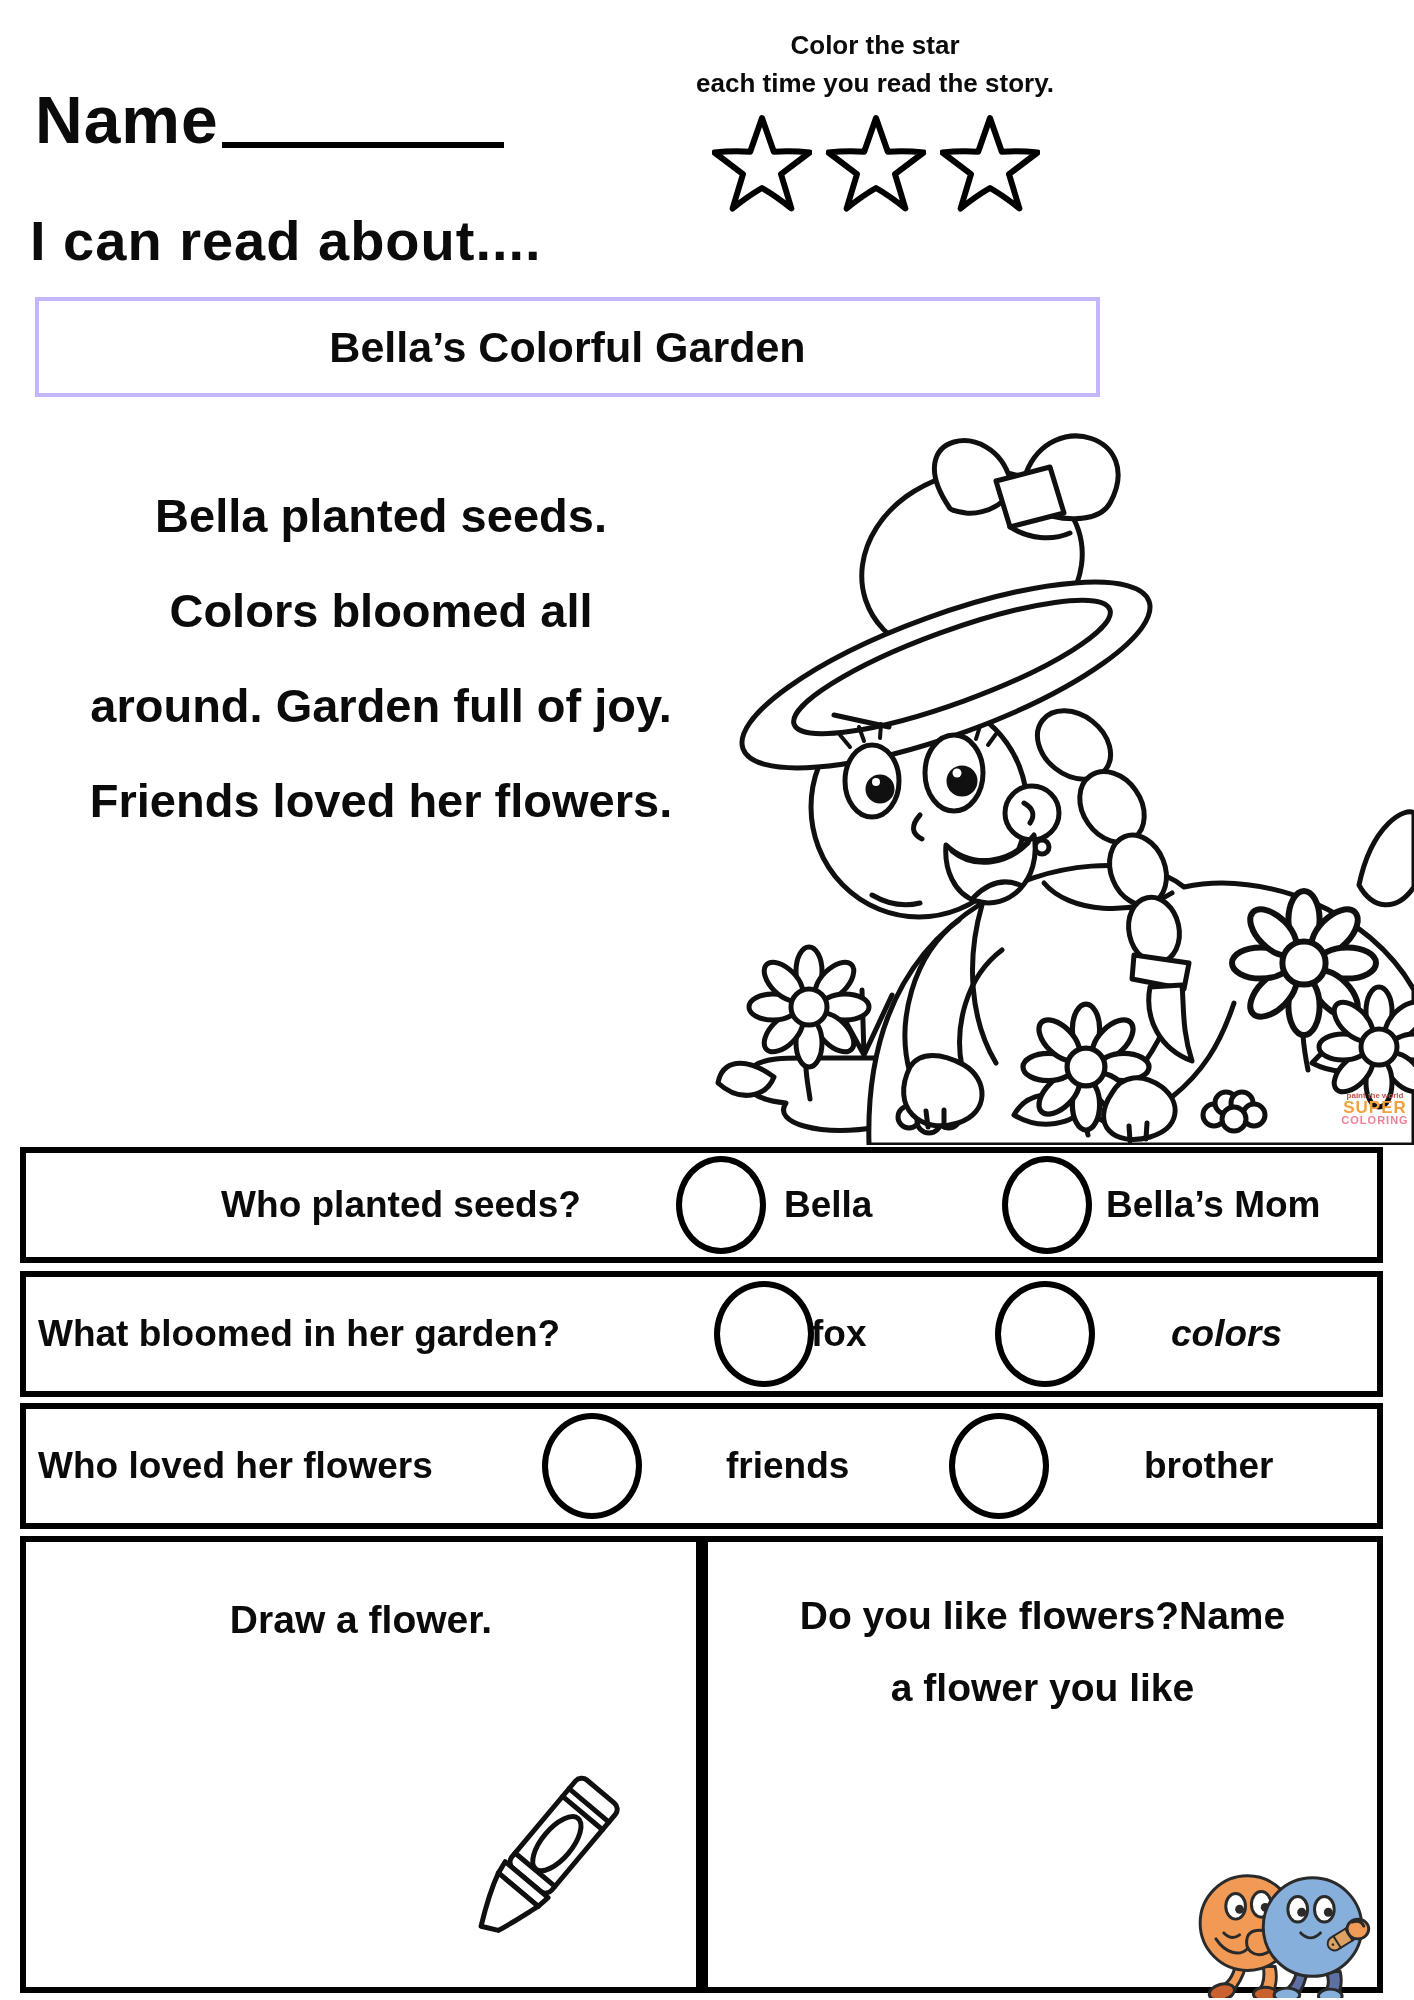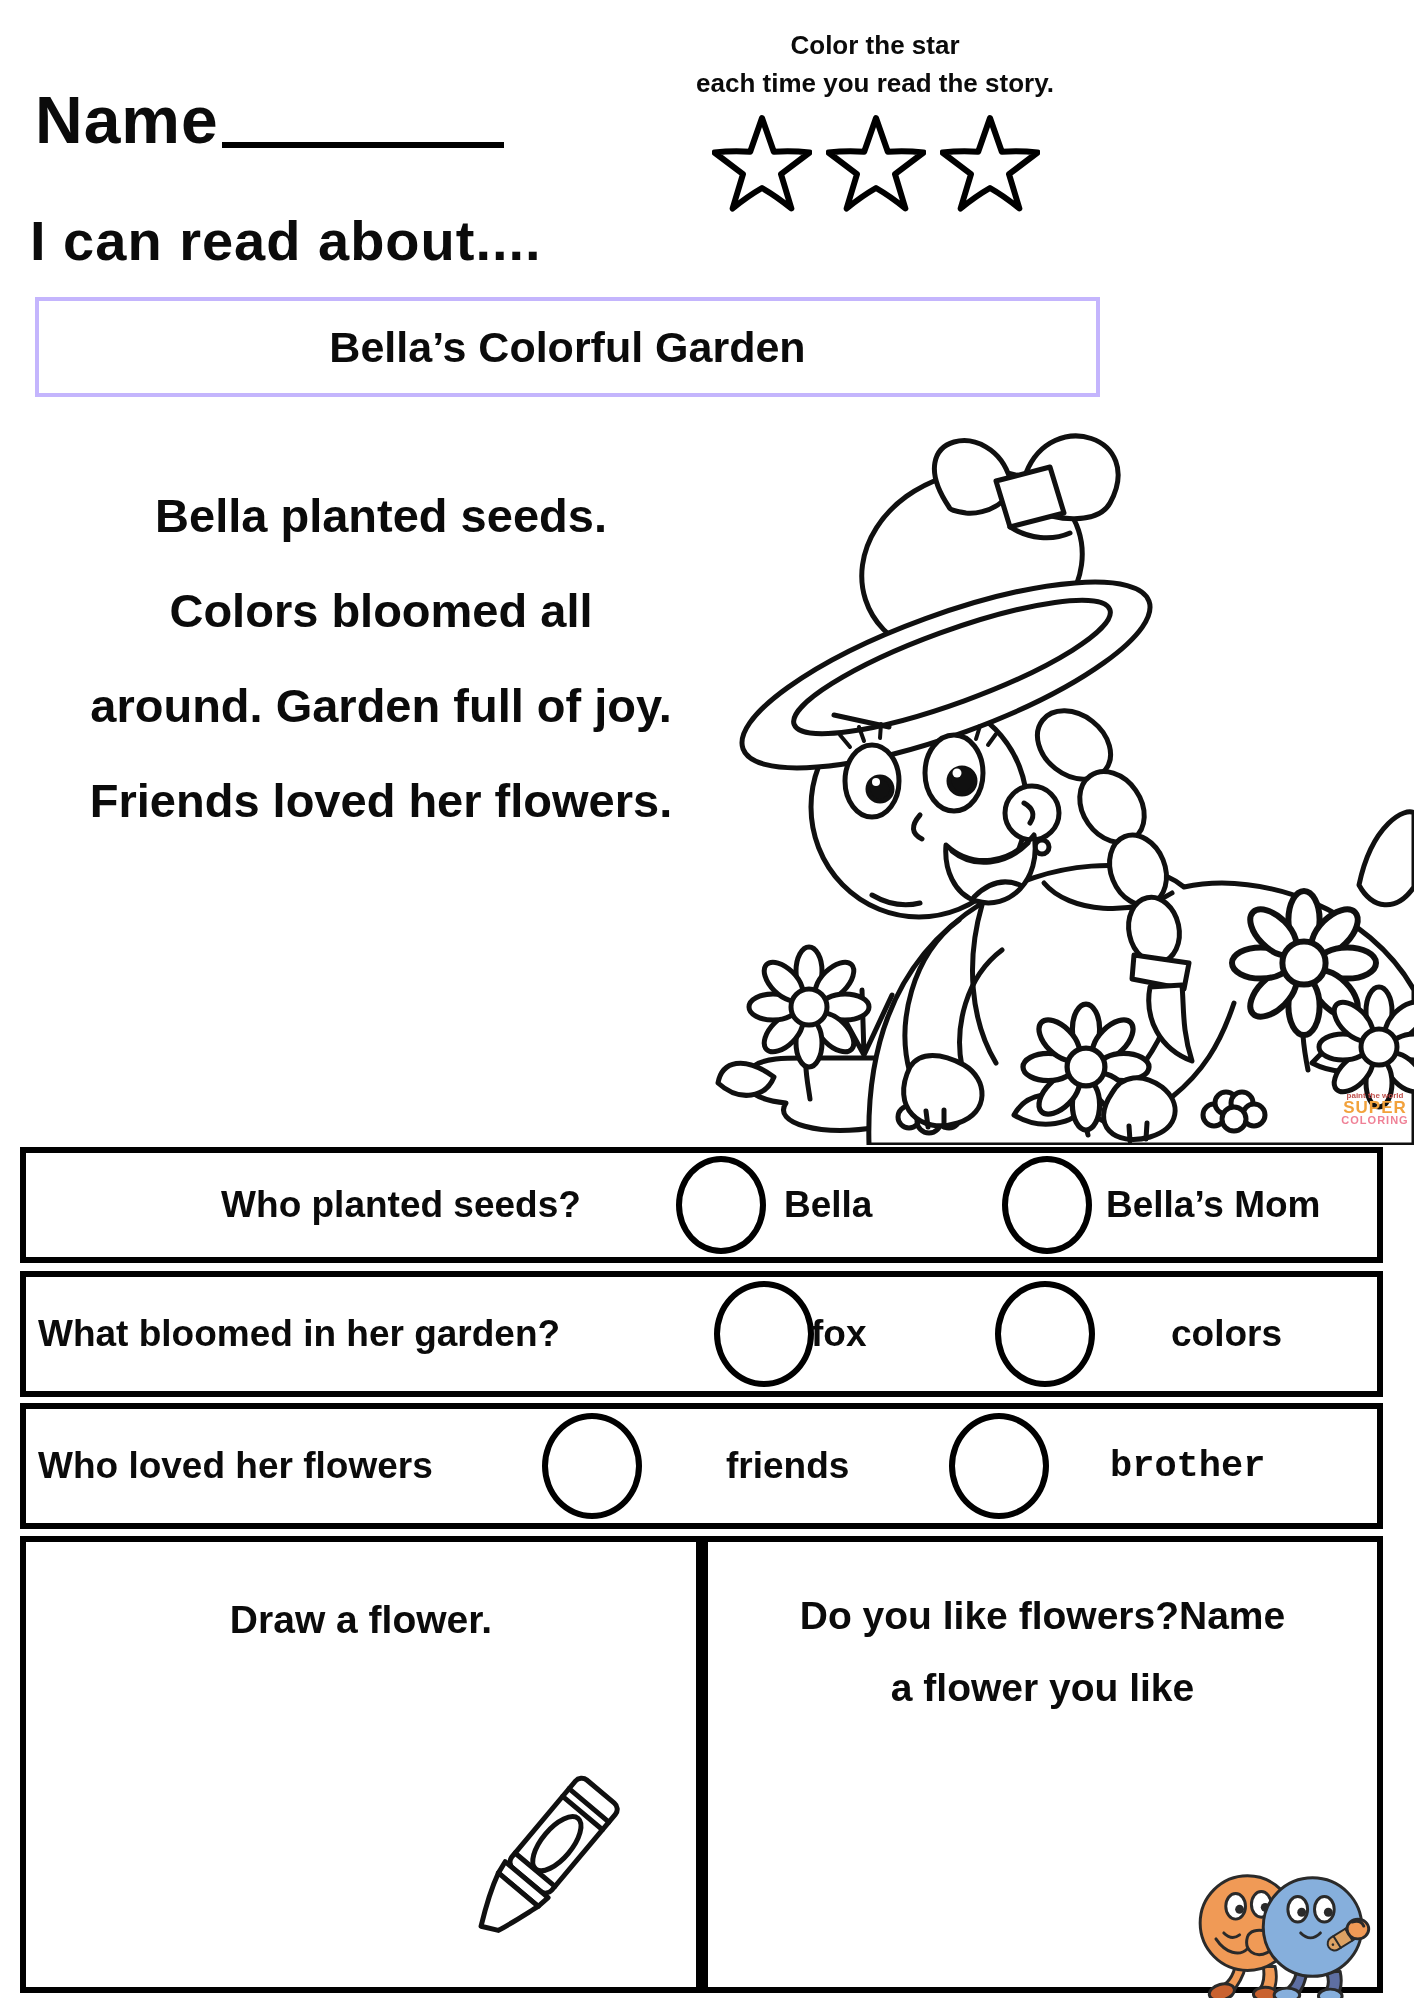--- a/index.html
+++ b/index.html
@@ -186,29 +186,29 @@
     <div class="qopt vmid" style="left:758px;">Bella</div>
     <div class="circle c-sm vmid" style="left:976px;"></div>
     <div class="qopt vmid" style="left:1080px;">Bella’s Mom</div>
   </div>
 
   <div class="abs qrow q2">
     <div class="qprompt vmid" style="left:12px;">What bloomed in her garden?</div>
     <div class="circle c-lg vmid" style="left:688px;"></div>
     <div class="qopt vmid" style="left:785px;">fox</div>
     <div class="circle c-lg vmid" style="left:969px;"></div>
-    <div class="qopt vmid" style="left:1145px;">colors</div>
+    <div class="qopt vmid" style="left:1145px;font-style:italic;">colors</div>
   </div>
 
   <div class="abs qrow q3">
     <div class="qprompt vmid" style="left:12px;">Who loved her flowers</div>
     <div class="circle c-lg vmid" style="left:516px;"></div>
     <div class="qopt vmid" style="left:700px;">friends</div>
     <div class="circle c-lg vmid" style="left:923px;"></div>
-    <div class="qopt vmid" style="left:1084px;font-family:Liberation Mono, monospace;">brother</div>
+    <div class="qopt vmid" style="left:1118px;">brother</div>
   </div>
 
   <div class="abs draw-box">
     <div class="box-prompt" style="top:42px;">Draw a flower.</div>
     <svg class="crayon" viewBox="0 0 175 190">
       <g transform="translate(88,92) rotate(40)" stroke="#101010" stroke-width="5" fill="#fff" stroke-linecap="round" stroke-linejoin="round">
         <rect x="-26" y="-88" width="52" height="115" rx="8"></rect>
         <path fill="none" d="M-26,-70 L26,-70 M-26,-60 L26,-60"></path>
         <ellipse cx="0" cy="-20" rx="15" ry="33"></ellipse>
         <path fill="none" d="M-26,14 L26,14"></path>

